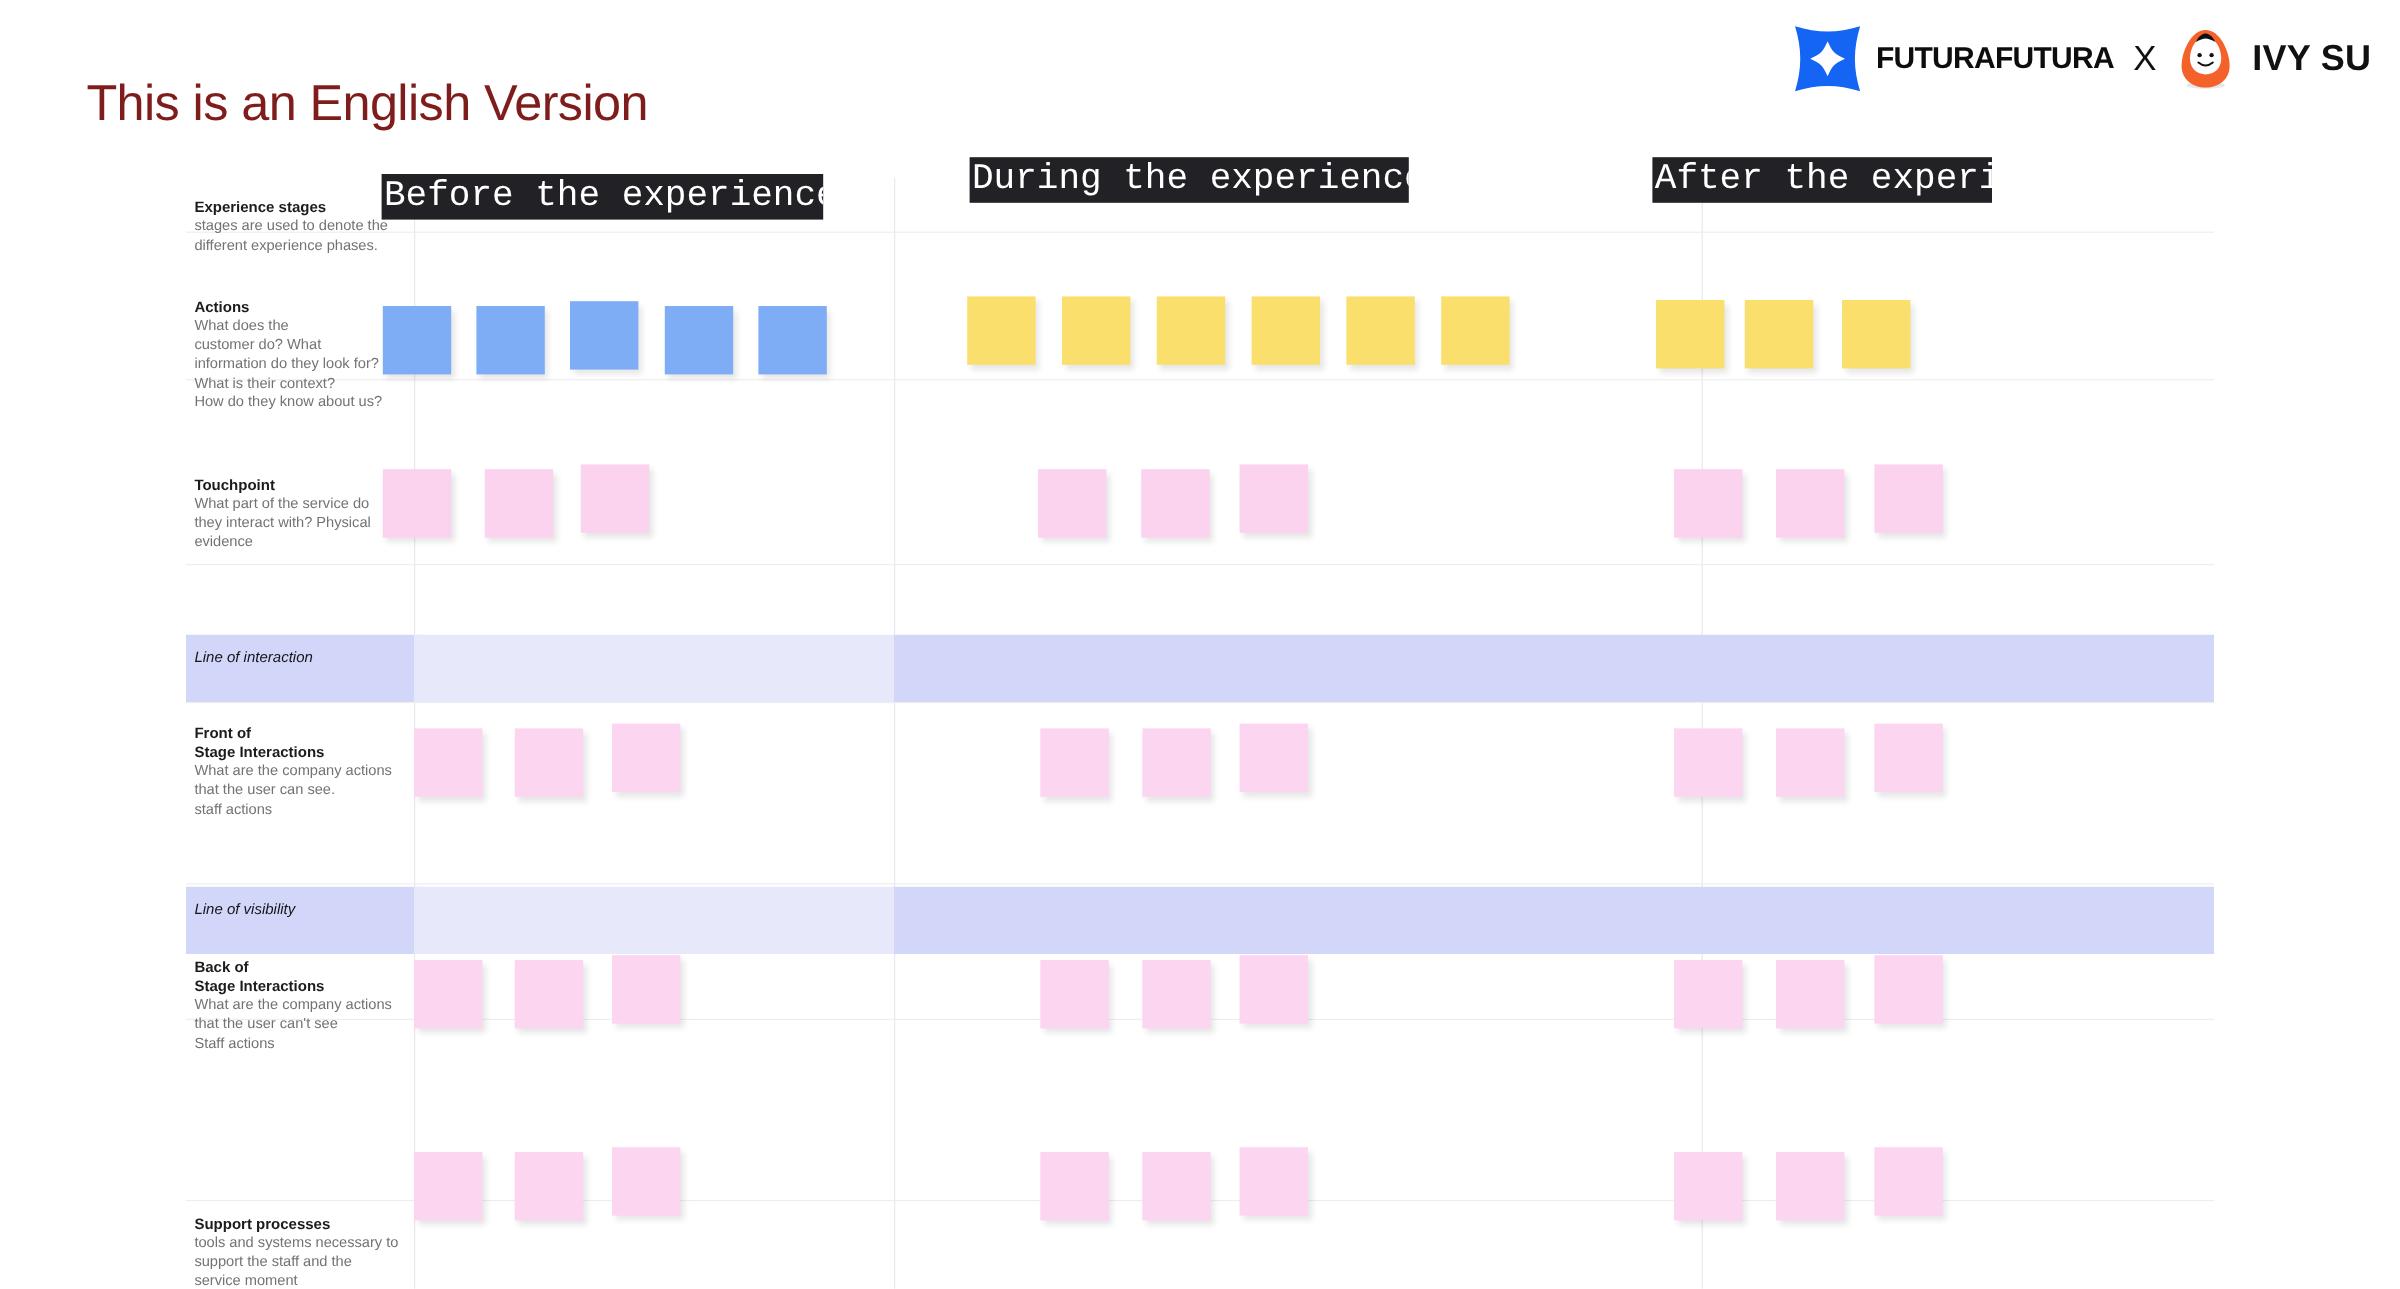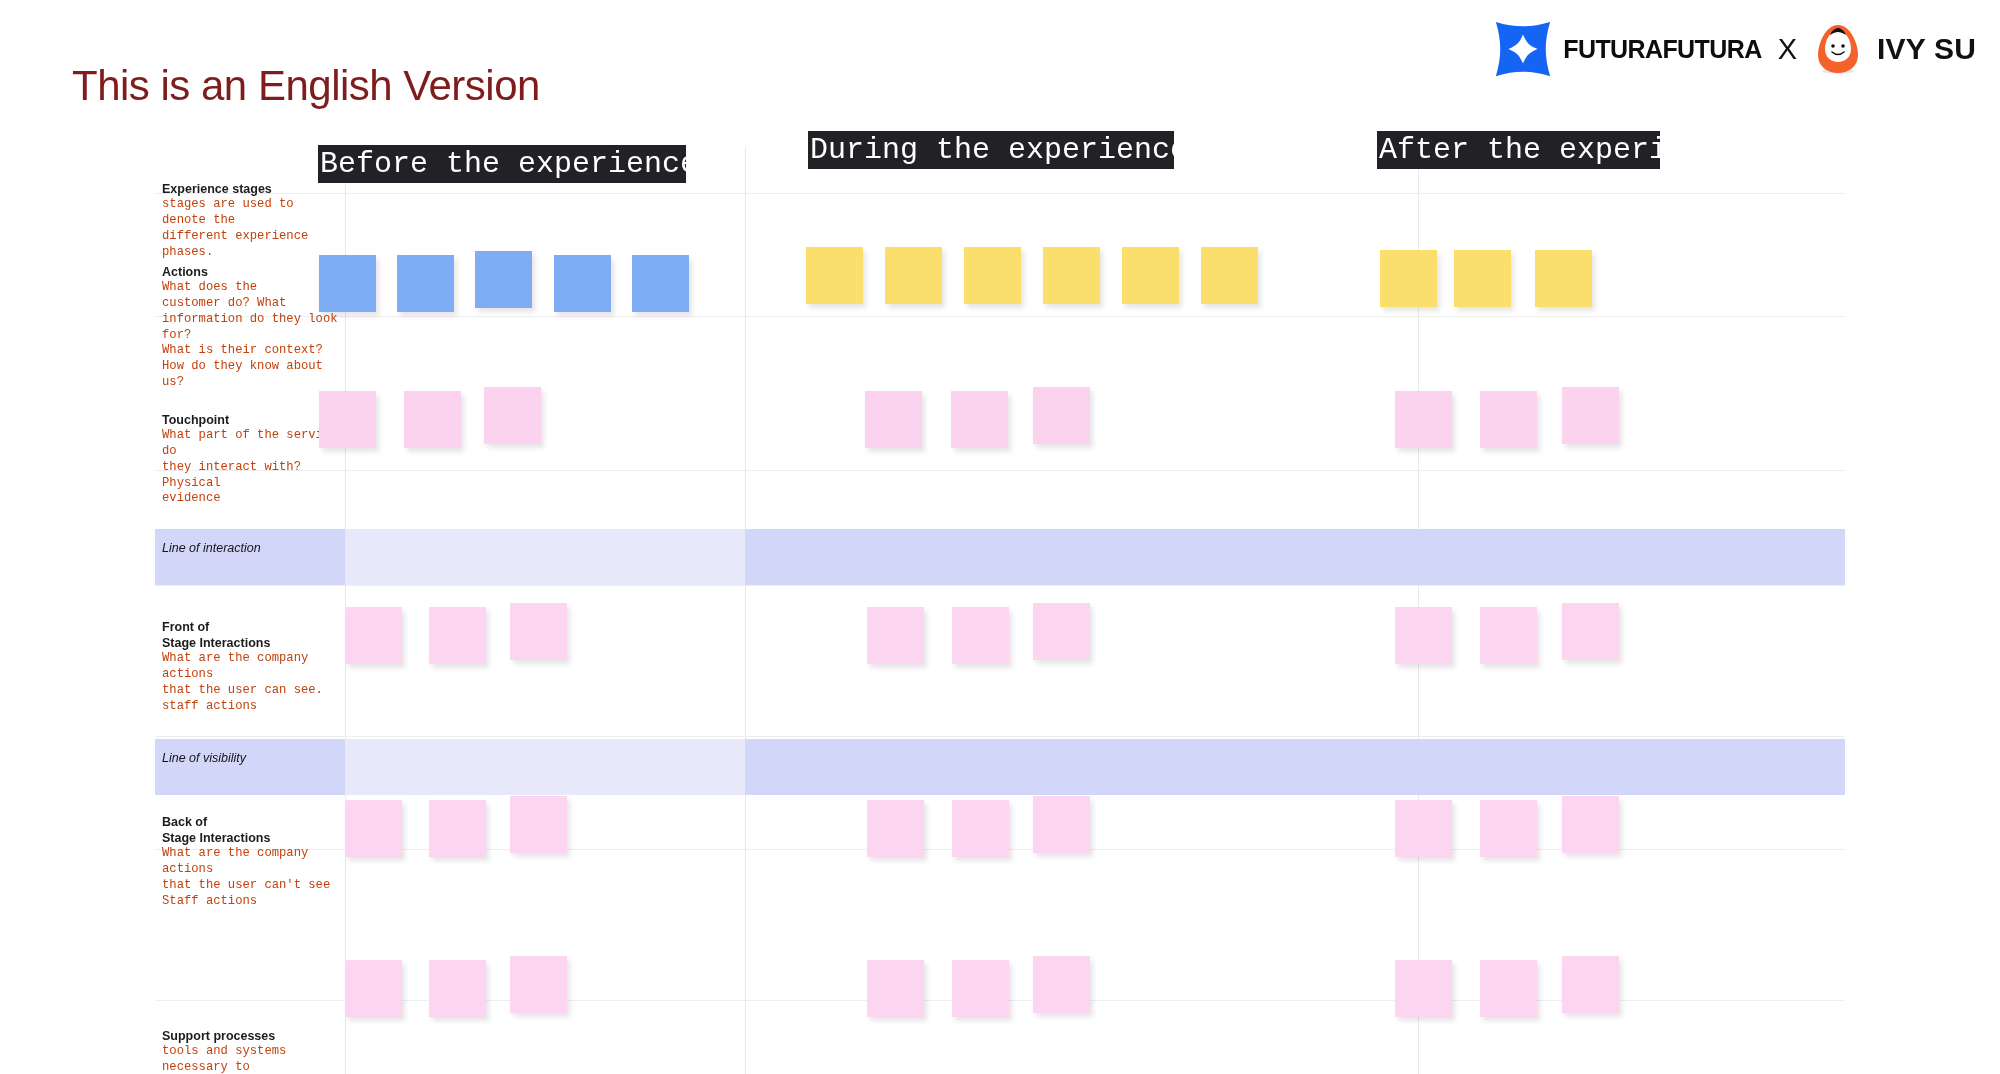--- a/index.html
+++ b/index.html
@@ -30,23 +30,23 @@
   .brand-x { font-size: 29px; font-weight: 400; color: #111; padding: 0 2px; }
   .mascot { width: 50px; height: 52px; flex: 0 0 50px; }
   .ivy-su { font-size: 30px; font-weight: 700; color: #111; letter-spacing: 0.2px; }
 
   
   #board { position: absolute; left: 155px; top: 148px; width: 1845px; height: 926px; }
 
   .vline { position: absolute; top: 0; width: 1px; height: 926px; background: #e8e8ea; }
   .hline { position: absolute; left: 0; width: 1690px; height: 1px; background: #eeeef0; }
 
-  .row-label { position: absolute; left: 7px; width: 178px; color: #1c1c1e; margin-top: 16px; }
+  .row-label { position: absolute; left: 7px; width: 178px; color: #1c1c1e; }
   .row-label .rl-title { font-size: 12.5px; font-weight: 700; line-height: 1.28; }
-  .row-label .rl-desc  { font-size: 12.2px; font-weight: 400; line-height: 1.30; color: #c2410c; font-family: Liberation Mono, monospace; }
+  .row-label .rl-desc  { font-size: 12.2px; font-weight: 400; line-height: 1.30; color: #737373; }
 
   
   .band { position: absolute; height: 56px; }
   .band-label { left: 0;    width: 197px; background: #d2d6f8; }
   .band-before{ left: 190px; width: 400px; background: #e7e9fb; }
   .band-rest  { left: 590px; width: 1100px; background: #d2d6f8; }
   .band-text {
     position: absolute; left: 7px; top: 12px;
     font-size: 12.5px; font-style: italic; font-weight: 500; color: #15151a;
   }

